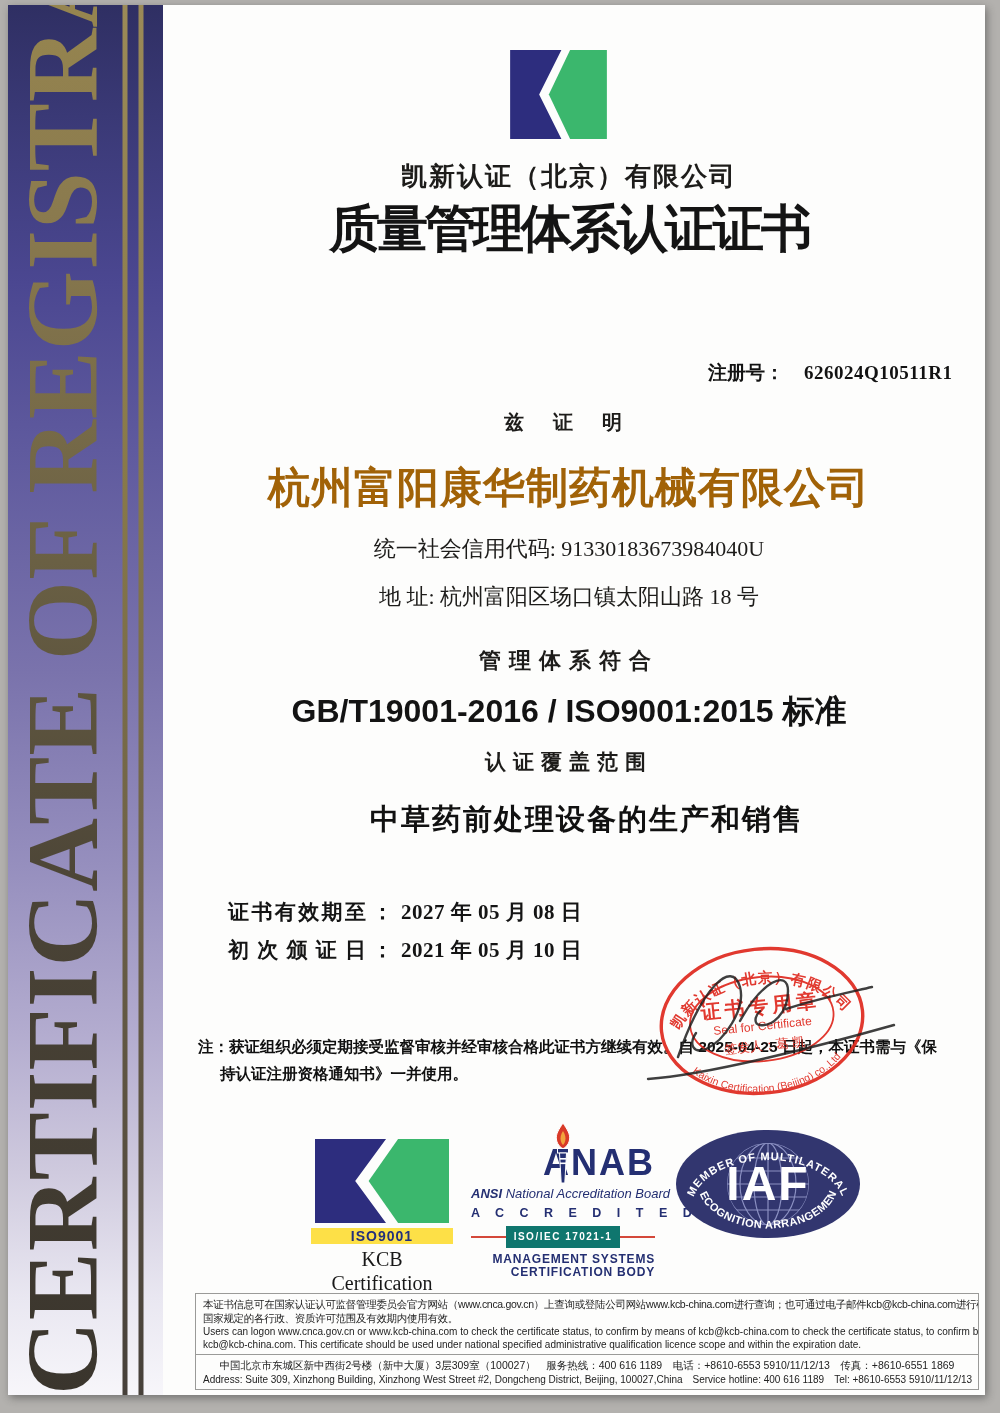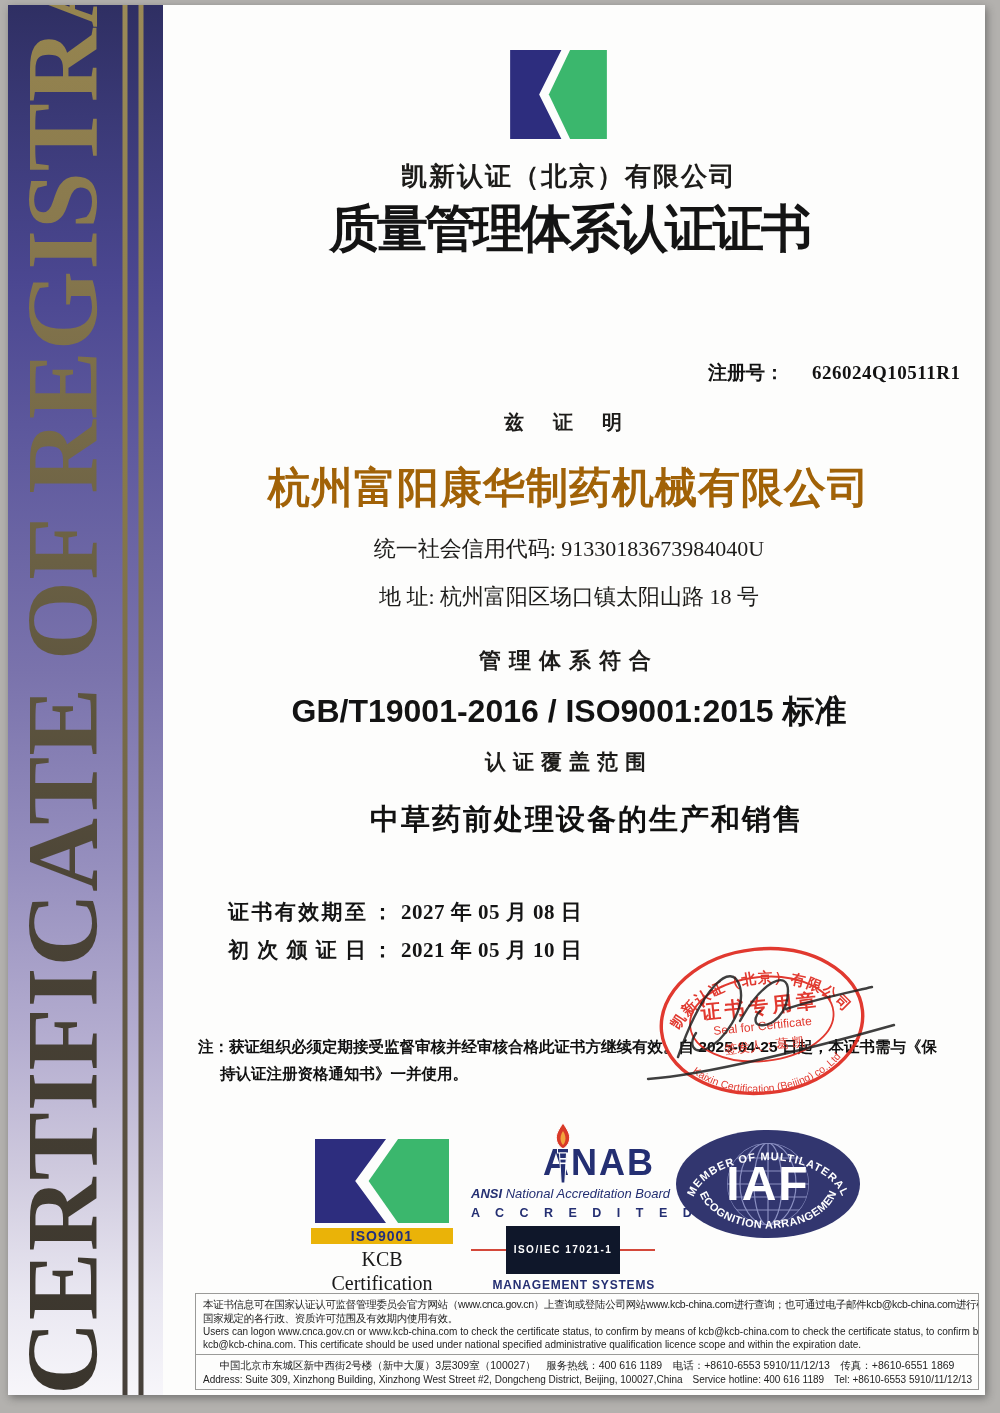--- a/index.html
+++ b/index.html
@@ -36,21 +36,21 @@
     }
   }
   .track{position:absolute;left:110px;top:0;height:100%;width:30px;}
   
   .kcb-logo-top{position:absolute;left:502px;top:45px;}
   .content{position:absolute;left:155px;right:10px;top:0;height:100%;}
   .cline{position:absolute;left:0;right:0;text-align:center;color:#1d1c1a;}
   .org-name{top:156px;font:700 26px/32px "Liberation Serif",serif;letter-spacing:2px;}
   .cert-title{top:194px;font:700 51px/60px "Liberation Serif",serif;letter-spacing:-3px;color:#141414;}
   .reg-line{position:absolute;left:700px;top:356px;font:700 19px/24px "Liberation Serif",serif;color:#121212;}
-  .reg-line .num{margin-left:28px;letter-spacing:.5px;}
+  .reg-line .num{margin-left:20px;letter-spacing:.5px;}
   
   .intro{top:404px;font:600 20px/26px "Liberation Serif",serif;letter-spacing:12px;}
   .company{top:458px;font:700 42px/50px "Liberation Serif",serif;letter-spacing:1px;color:#a16207;}
   .credit{top:530px;font:500 22px/28px "Liberation Serif",serif;}
   .addr{top:578px;font:500 22px/28px "Liberation Serif",serif;}
   .conform{top:642px;font:600 22px/28px "Liberation Serif",serif;letter-spacing:8px;}
   .gbt{top:686px;font:700 32px/40px "Liberation Sans",sans-serif;color:#131313;letter-spacing:0;}
   .scope-label{top:744px;font:600 21px/26px "Liberation Serif",serif;letter-spacing:7px;}
   .scope{top:796px;font:700 29px/36px "Liberation Serif",serif;letter-spacing:2px;color:#111;padding-left:36px;}
   
@@ -62,34 +62,34 @@
   
   .note{position:absolute;left:190px;top:1028px;width:782px;
     font:600 15.5px/27px "Liberation Sans",sans-serif;color:#101010;white-space:nowrap;}
   .note-l2{padding-left:22px;}
   
   .seal{position:absolute;left:648px;top:940px;width:212px;height:152px;
     transform:rotate(-6deg);opacity:.93;}
   .signature{position:absolute;left:628px;top:924px;width:270px;height:185px;}
   
   .kcb-foot{position:absolute;left:303px;top:1134px;width:142px;text-align:center;}
-  .iso-bar{margin-top:1px;height:16px;background:#eab308;color:#23307c;
+  .iso-bar{margin-top:1px;height:16px;background:#fde047;color:#23307c;
     font:700 14px/16px "Liberation Sans",sans-serif;letter-spacing:1px;}
   .kcb-name{margin-top:3px;font:400 20px/24px "Liberation Serif",serif;color:#181818;text-align:center;}
   .anab{position:absolute;left:463px;top:1117px;width:184px;text-align:right;
     color:#242f72;font-family:"Liberation Sans",sans-serif;}
   .anab-torch{position:absolute;left:50%;transform:translateX(-50%);top:0;}
   .anab-word{margin-top:23px;font-weight:800;font-size:36px;line-height:36px;letter-spacing:2px;}
   .anab-ansi{margin-top:6px;font-style:italic;font-size:13px;line-height:13px;white-space:nowrap;}
   .anab-ansi b{font-style:italic;}
   .anab-accr{margin-top:6px;font-weight:700;font-size:12.5px;letter-spacing:6px;white-space:nowrap;}
   .anab-barrow{margin-top:6px;display:flex;align-items:center;justify-content:center;}
   .anab-rule{flex:1;height:1.6px;background:#d4483a;}
-  .anab-redbar{background:#0f172a;color:#fff;font:700 10px/14px "Liberation Sans",sans-serif;
-    padding:17px 8px;letter-spacing:1.5px;white-space:nowrap;}
+  .anab-redbar{background:#0f766e;color:#fff;font:700 10px/14px "Liberation Sans",sans-serif;
+    padding:4px 8px;letter-spacing:1.5px;white-space:nowrap;}
   .anab-ms{margin-top:5px;font-weight:700;font-size:12px;line-height:13px;letter-spacing:.8px;white-space:nowrap;}
   .iaf{position:absolute;left:667px;top:1124px;}
   
   .fineprint{position:absolute;left:187px;top:1288px;width:784px;
     font-family:"Liberation Sans",sans-serif;color:#222;}
   .fp-box{border:1px solid #9a9a98;padding:4px 7px 3px;overflow:hidden;background:#fdfdfc;}
   .fp-cn{font-size:10.5px;line-height:13.5px;letter-spacing:-.3px;white-space:nowrap;}
   .fp-en{font-size:10px;line-height:13px;white-space:nowrap;}
   .fp-addr{border-top:none;text-align:center;}
   .fp-addr .fp-cn,.fp-addr .fp-en{letter-spacing:0;}

